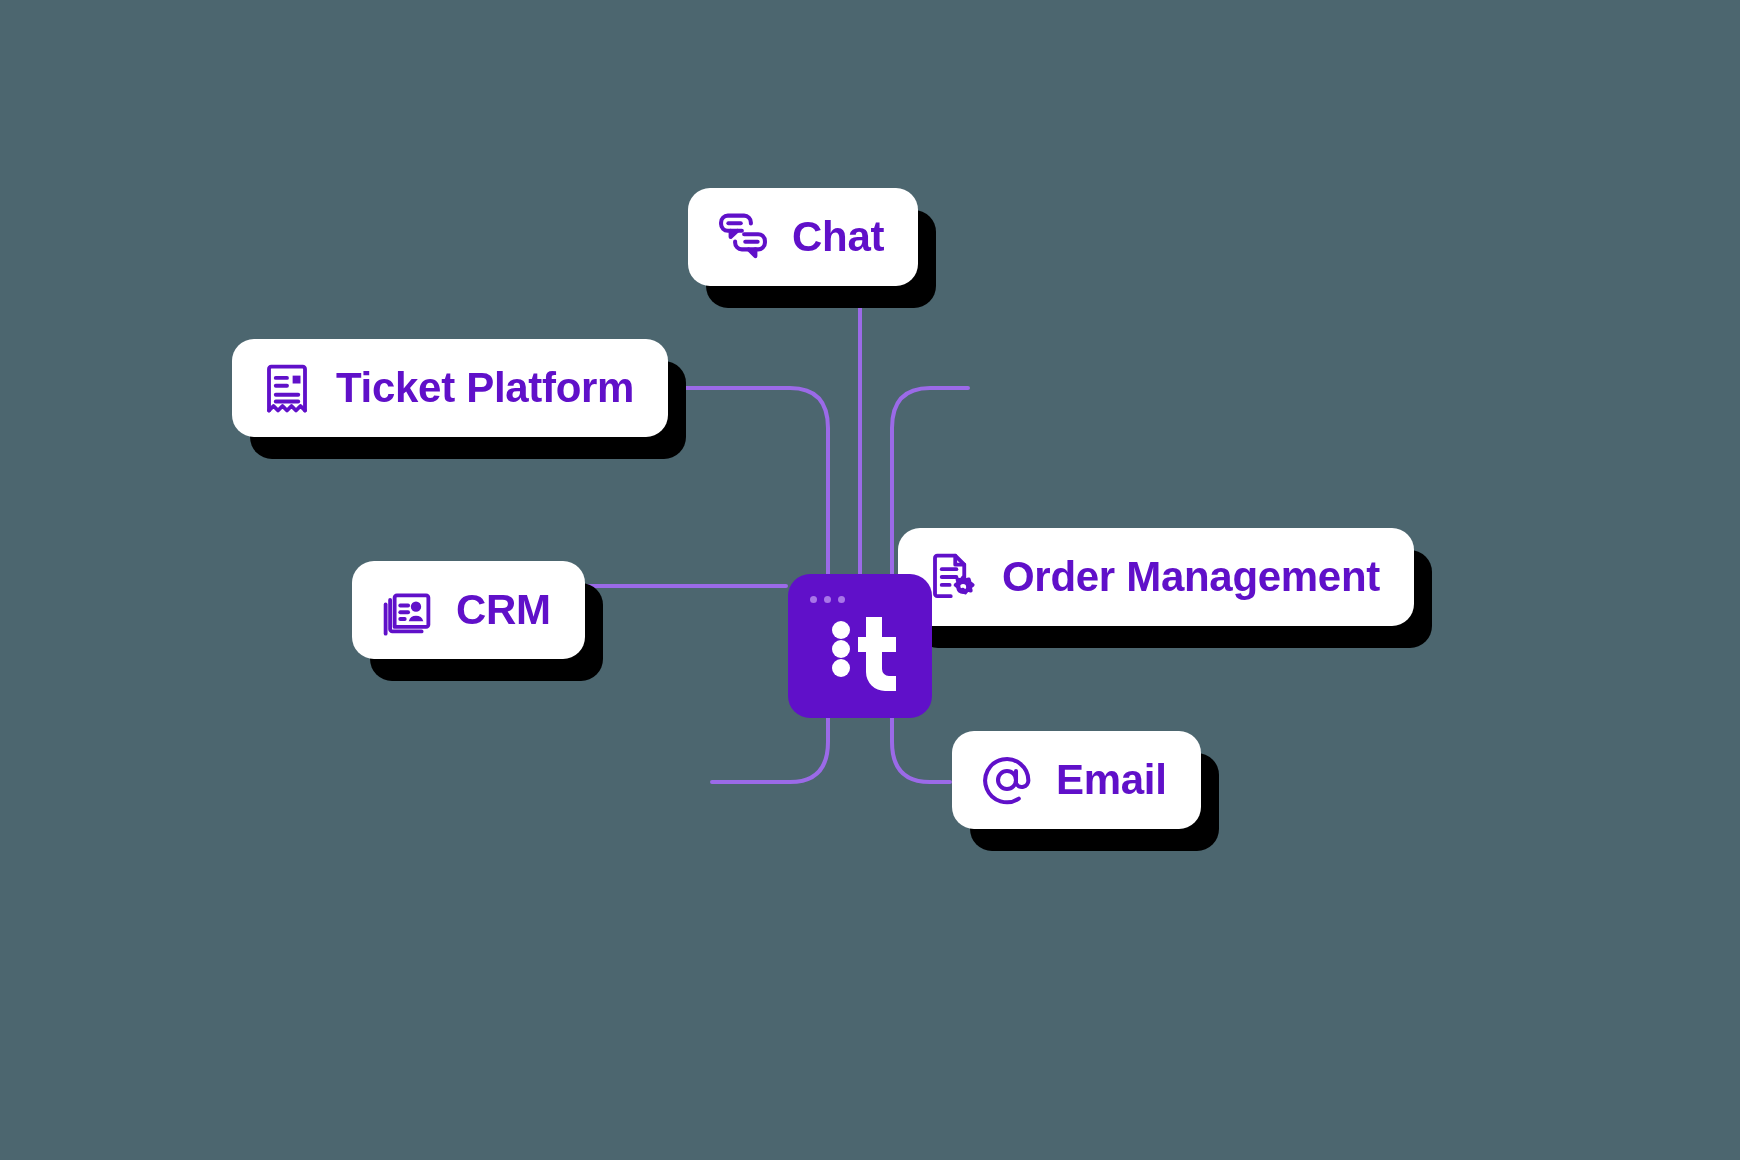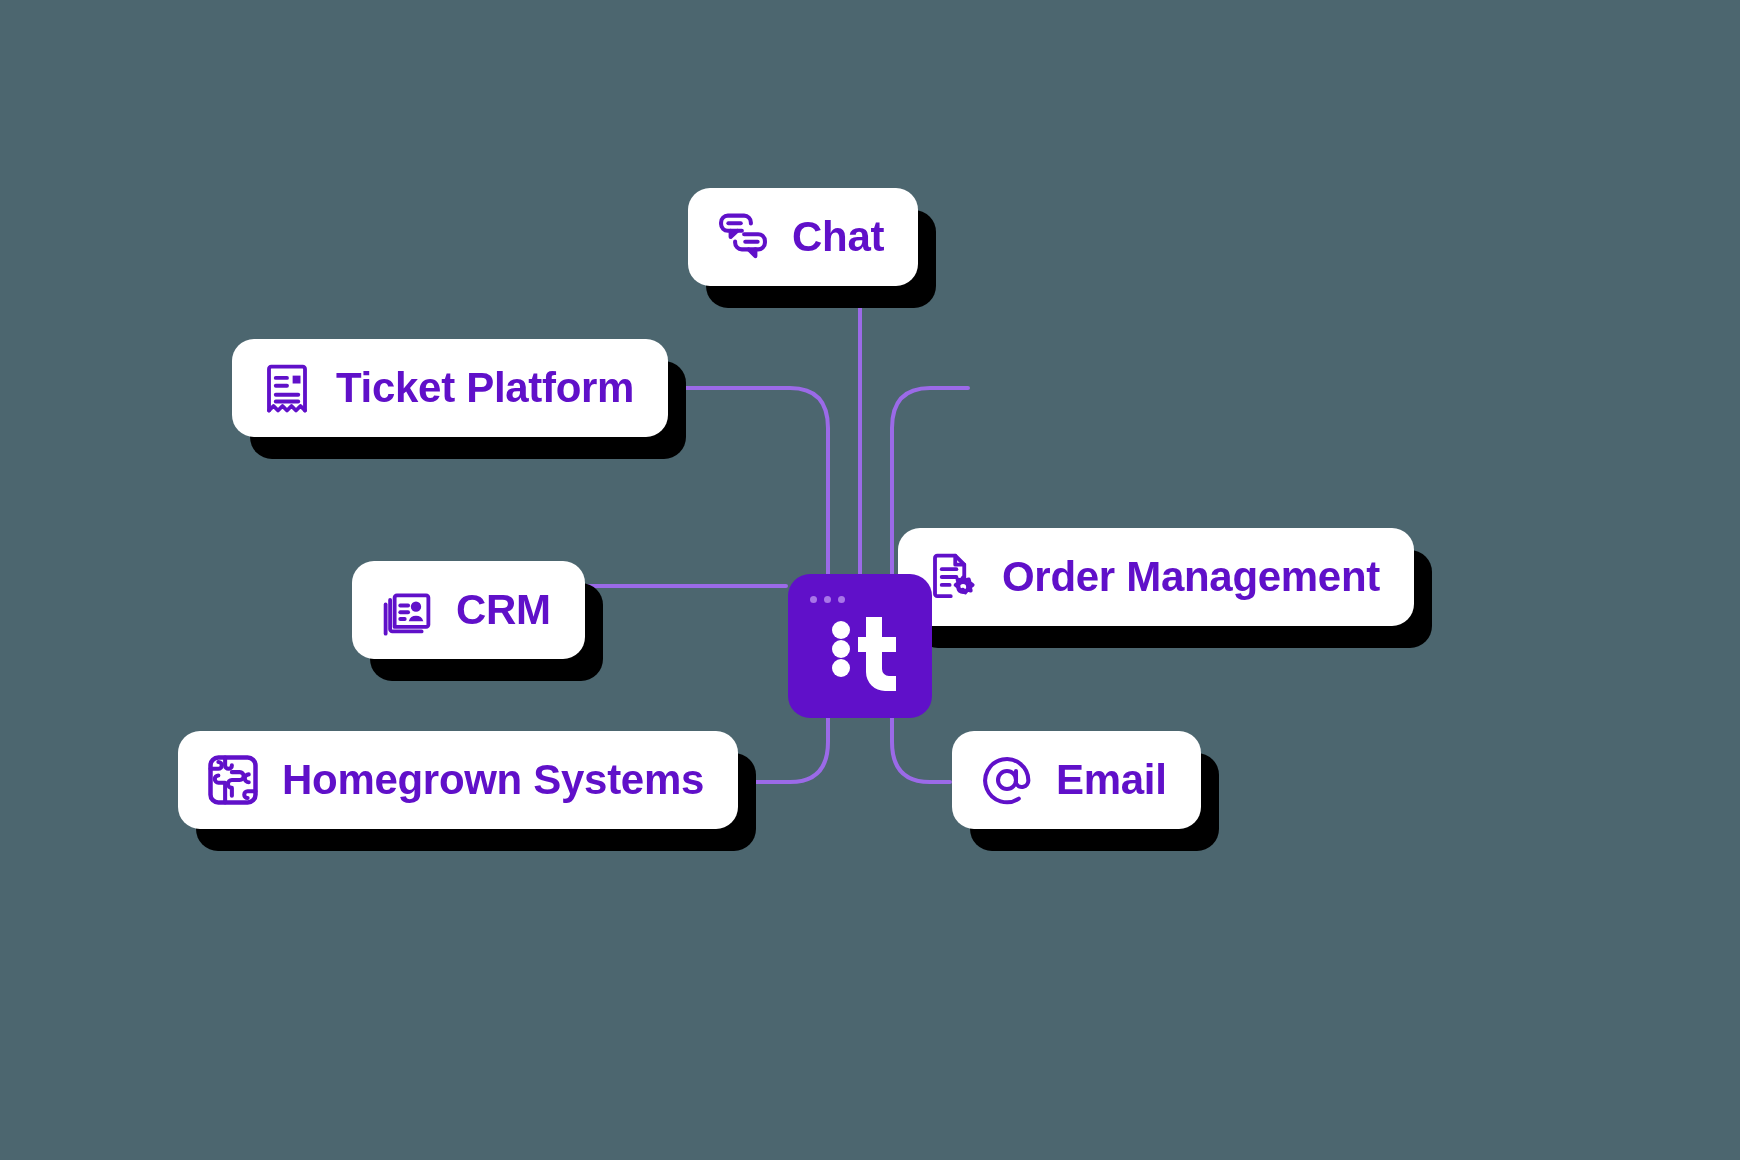--- a/index.html
+++ b/index.html
@@ -176,34 +176,20 @@
         <line x1="14" y1="17" x2="27" y2="17"></line>
         <line x1="14" y1="24" x2="27" y2="24"></line>
         <line x1="14" y1="31" x2="21" y2="31"></line>
         <circle cx="33" cy="33" r="4.4"></circle>
         <path d="M33 24.4 l1.9 2.6 3.1-.9 .9 3.1 2.6 1.9 -2.6 1.9 .9 3.1 -3.1 -.9 -1.9 2.6 -1.9 -2.6 -3.1 .9 -.9 -3.1 -2.6 -1.9 2.6 -1.9 -.9 -3.1 3.1 .9 Z"></path>
       </g>
     </svg>
     <span class="lbl">Order Management</span>
   </div>
 
-  <div class="node" id="node-home">
-    <svg class="ico" viewBox="0 0 48 48">
-      <rect x="4" y="4" width="40" height="40" rx="7" fill="none" stroke="#6010c9" stroke-width="4"></rect>
-      <g fill="none" stroke="#6010c9" stroke-width="3.6" stroke-linecap="round" stroke-linejoin="round">
-        <path d="M4 14 H11 a3 3 0 1 0 0-6"></path>
-        <path d="M17 4 V11 a3 3 0 1 0 6 0"></path>
-        <path d="M23 17 H30 a3.4 3.4 0 1 1 0 7 H23 a3.4 3.4 0 1 0 0 7 V38"></path>
-        <path d="M11 20 a3.2 3.2 0 1 0 0 6.4 h6 V44"></path>
-        <path d="M38 19 a3.4 3.4 0 1 0 0 7"></path>
-        <path d="M44 34 H37 a3 3 0 1 0 0 6"></path>
-      </g>
-    </svg>
-    <span class="lbl">Homegrown Systems</span>
-  </div>
 
   <div class="node" id="node-email">
     <svg class="ico" viewBox="0 0 48 48">
       <g fill="none" stroke="#6010c9" stroke-width="3.6" stroke-linecap="round" stroke-linejoin="round">
         <circle cx="24" cy="24" r="8"></circle>
         <path d="M32 16 V27 a5.8 5.8 0 0 0 11 -2.6 A19.2 19.2 0 1 0 34.5 40.5"></path>
       </g>
     </svg>
     <span class="lbl">Email</span>
   </div>

